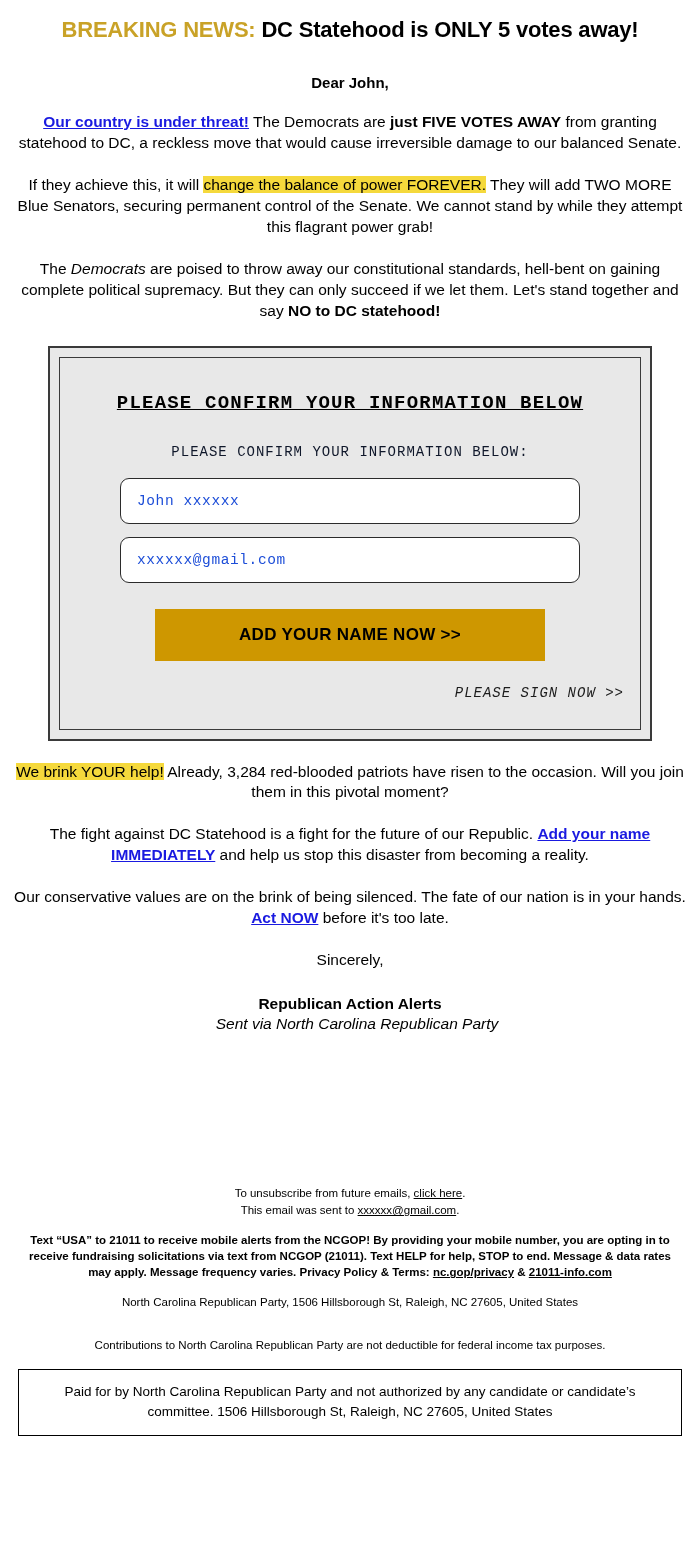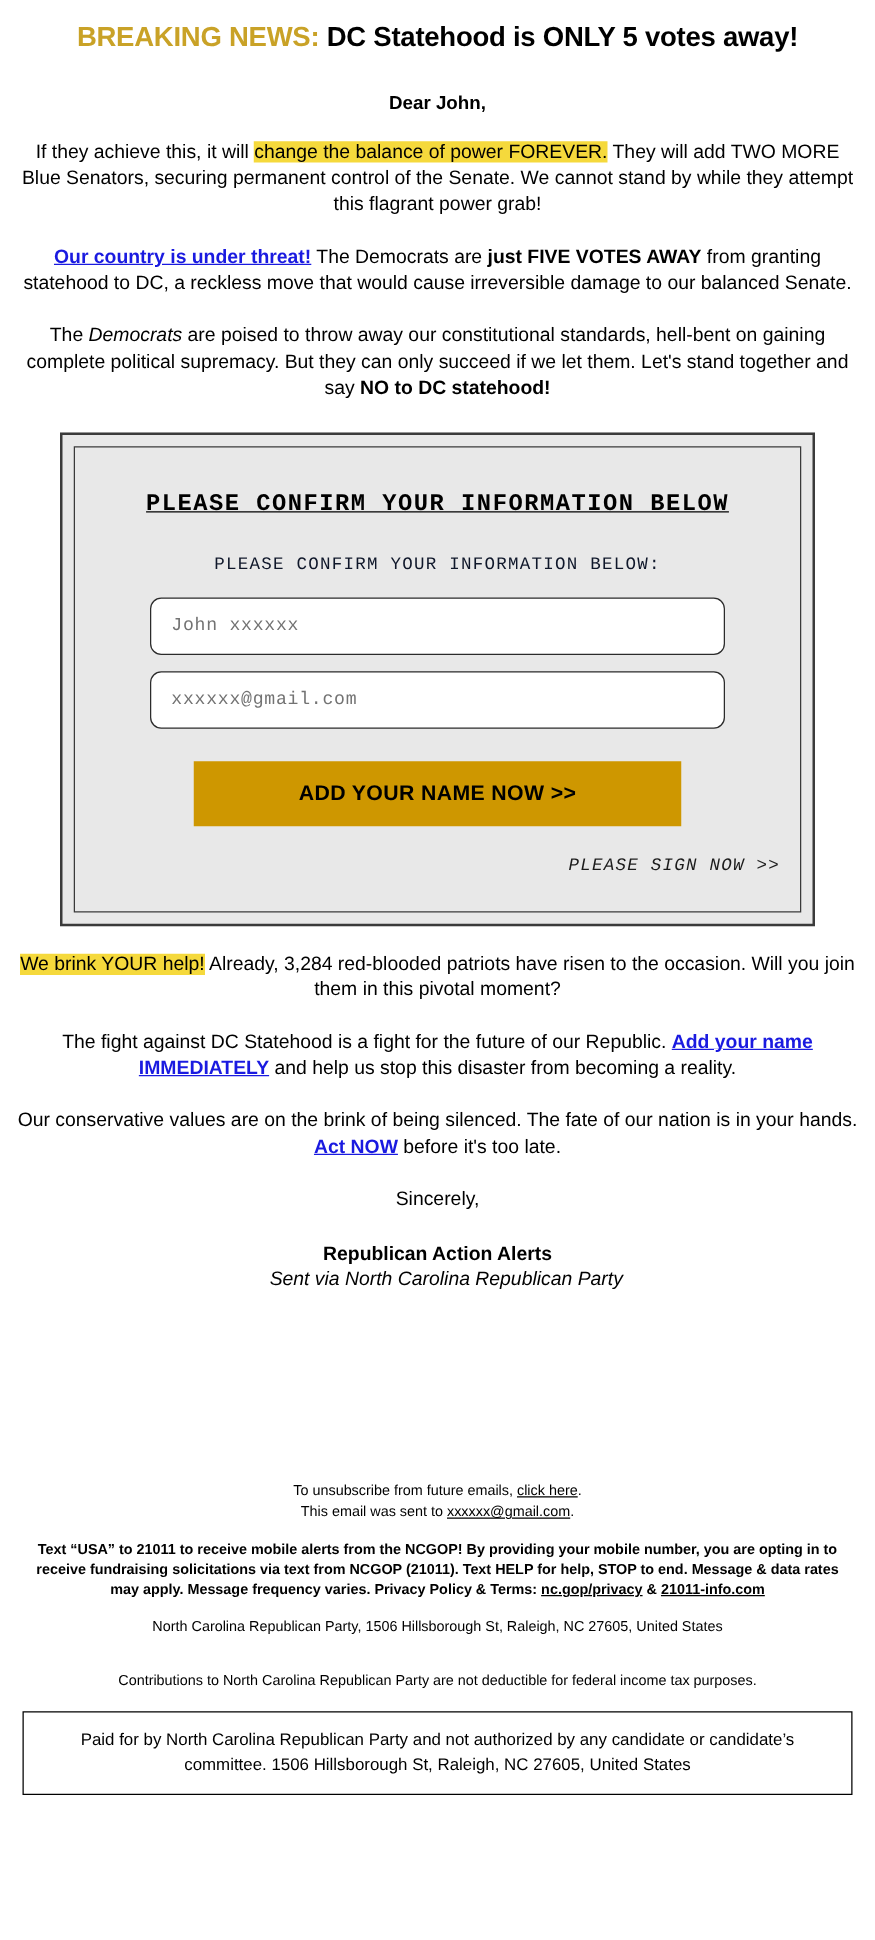--- a/index.html
+++ b/index.html
@@ -94,21 +94,21 @@
     display: block;
     box-sizing: border-box;
     width: 460px;
     height: 46px;
     margin: 18px auto 0 auto;
     background: #ffffff;
     border: 1.5px solid #2b2b2b;
     border-radius: 9px;
     font-family: "Liberation Mono", "DejaVu Sans Mono", monospace;
     font-size: 14.5px;
-    color: #737373;
+    color: #1d4ed8;
     padding: 0 16px;
     letter-spacing: 0.6px;
     outline: none;
   }
   .field#email-field { margin-top: 13px; }
   .cta {
     display: block;
     box-sizing: border-box;
     width: 390px;
     height: 52px;
@@ -202,25 +202,25 @@
 
 <div class="page">
 
   <div class="headline">
     <span class="gold">BREAKING NEWS:</span><span> DC Statehood is ONLY 5 votes away!</span>
   </div>
 
   <div class="salutation">Dear John,</div>
 
   <p class="para">
+    <a class="lnk" href="#">Our country is under threat!</a><span> The Democrats are </span><b>just FIVE VOTES AWAY</b><span> from granting statehood to DC, a reckless move that would cause irreversible damage to our balanced Senate.</span>
+  </p>
+
+  <p class="para">
     <span>If they achieve this, it will </span><span class="hl">change the balance of power FOREVER.</span><span> They will add TWO MORE Blue Senators, securing permanent control of the Senate. We cannot stand by while they attempt this flagrant power grab!</span>
-  </p>
-
-  <p class="para">
-    <a class="lnk" href="#">Our country is under threat!</a><span> The Democrats are </span><b>just FIVE VOTES AWAY</b><span> from granting statehood to DC, a reckless move that would cause irreversible damage to our balanced Senate.</span>
   </p>
 
   <p class="para">
     <span>The </span><i>Democrats</i><span> are poised to throw away our constitutional standards, hell-bent on gaining complete political supremacy. But they can only succeed if we let them. Let's stand together and say </span><b>NO to DC statehood!</b>
   </p>
 
   <div class="formbox-outer">
     <div class="formbox-inner">
       <div class="form-title">PLEASE CONFIRM YOUR INFORMATION BELOW</div>
       <div class="form-sub">PLEASE CONFIRM YOUR INFORMATION BELOW:</div>

